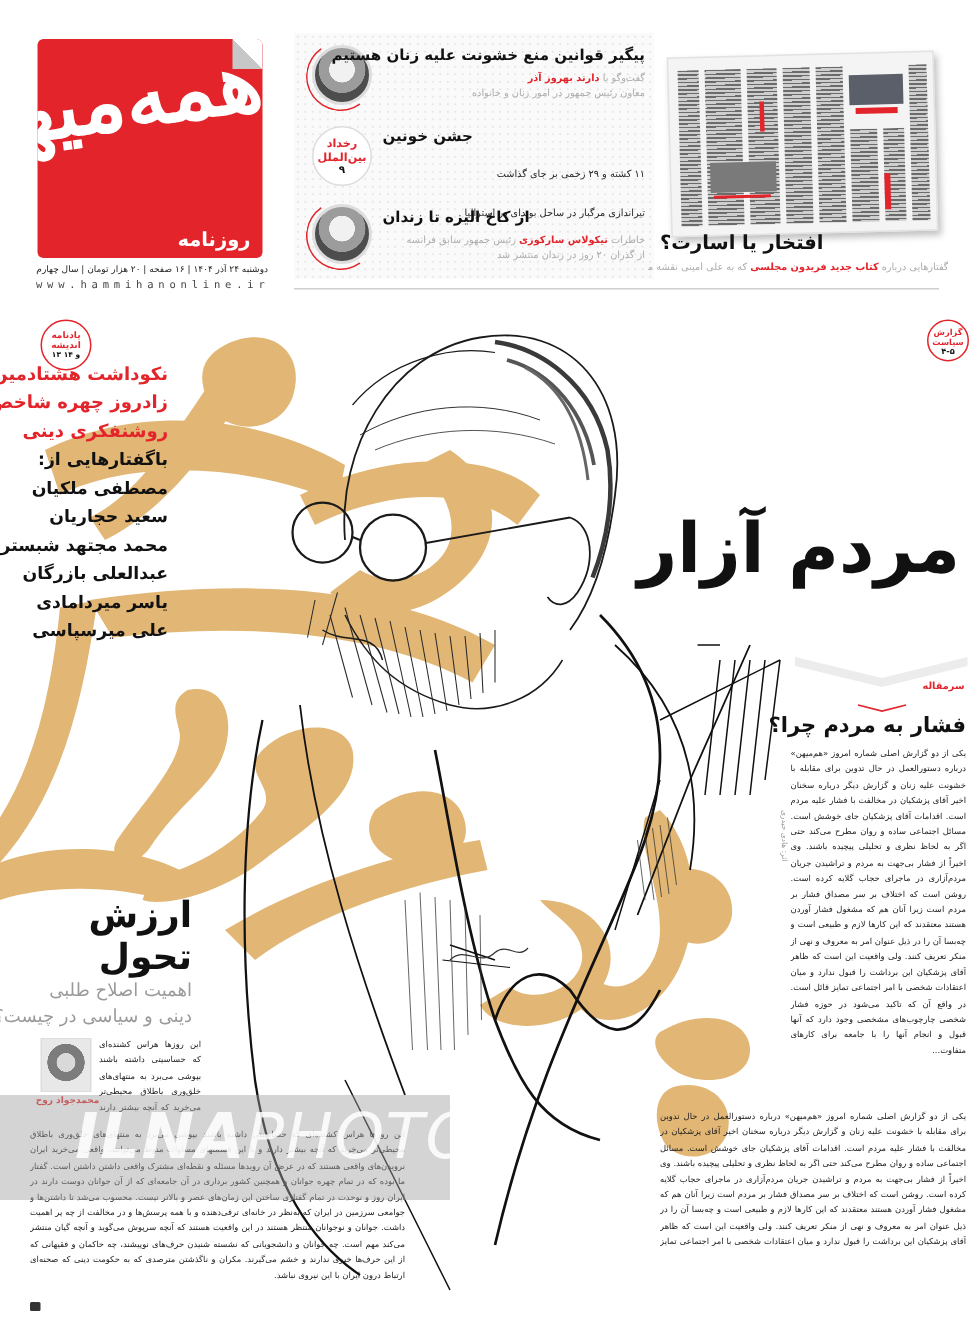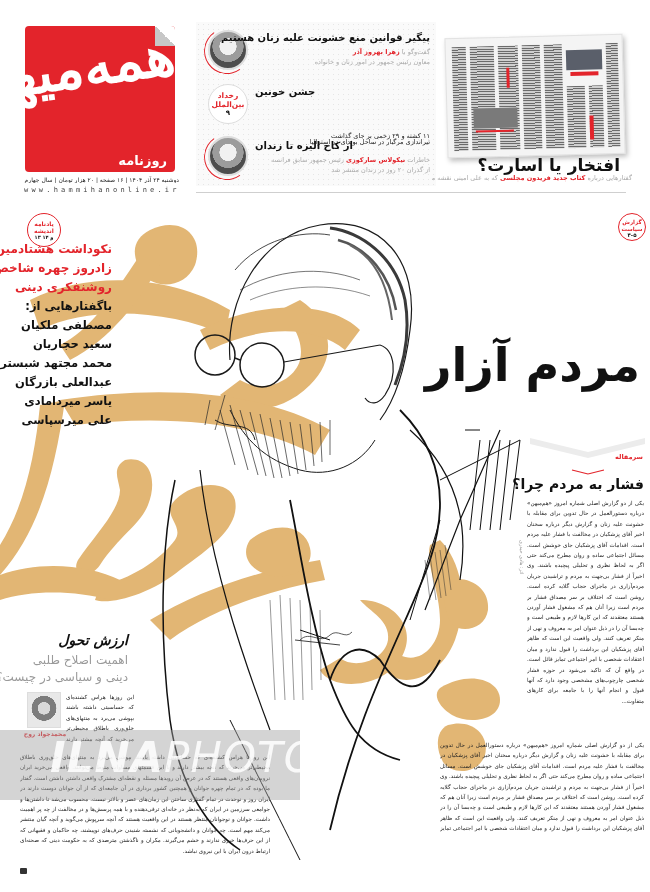--- a/index.html
+++ b/index.html
@@ -24,37 +24,37 @@
   .teaser .t-line { position: absolute; right: 6px; width: 175px; font-size: 6.5px; color: #aaa; direction: rtl; text-align: right; white-space: nowrap; }
   .teaser .t-line .hl { color: #e3242b; font-weight: bold; }
   .teaser .t-dark { color: #222; }
   .badge-int { position: absolute; left: 12px; top: 2px; width: 40px; height: 40px; border-radius: 50%; background: #fff; border: 1px solid #ddd; text-align: center; color: #e3242b; font-weight: bold; font-size: 7.5px; line-height: 9px; padding-top: 6px; }
   .badge-int .num { color: #111; font-size: 7px; }
 
   .spread-card { position: absolute; left: 446px; top: 36px; width: 178px; height: 120px; background: #f4f4f4; border: 1px solid #e2e2e2; box-shadow: 2px 3px 5px rgba(0,0,0,0.25); transform: rotate(-1.5deg); overflow: hidden; }
   .spread-card .col { position: absolute; top: 8px; height: 104px; background: repeating-linear-gradient(#6b6b6b 0 1px, #cfcfcf 1px 2.5px); }
   .spread-card .red { position: absolute; background: #e3242b; }
   .spread-card .photo { position: absolute; background: #5a5f6a; }
-  .spread-title { position: absolute; left: 440px; top: 155px; width: 180px; font-weight: bold; font-size: 17px; direction: rtl; text-align: right; }
+  .spread-title { position: absolute; left: 440px; top: 155px; width: 180px; font-weight: bold; font-size: 13px; direction: rtl; text-align: left; }
   .spread-sub { position: absolute; left: 432px; top: 174px; width: 200px; font-size: 6.5px; color: #aaa; direction: rtl; text-align: right; white-space: nowrap; overflow: hidden; }
   .spread-sub .hl { color: #e3242b; font-weight: bold; }
   .mast-rule { position: absolute; left: 196px; top: 192px; width: 430px; height: 1px; background: #cfcfcf; }
 
   
   .art { position: absolute; left: 0; top: 200px; width: 650px; height: 692px; pointer-events: none; }
 
   
   .cat-badge { position: absolute; border-radius: 50%; background: #fff; border: 1.5px solid #e3242b; color: #e3242b; font-weight: bold; text-align: center; }
   .notes-badge { left: 27px; top: 213px; width: 34px; height: 34px; font-size: 6px; line-height: 7px; padding-top: 6px; }
   .notes-badge .num { color: #111; font-size: 5px; }
   .left-col { position: absolute; left: 6px; top: 240px; width: 106px; direction: rtl; text-align: right; }
   .left-col .red { color: #e3242b; font-weight: bold; font-size: 12px; line-height: 19px; white-space: nowrap; }
   .left-col .blk { color: #111; font-weight: bold; font-size: 11.5px; line-height: 19px; white-space: nowrap; }
 
-  .opinion-title { position: absolute; left: 22px; top: 632px; width: 106px; font-weight: bold; font-size: 14px; direction: rtl; text-align: right; font-style: italic; }
+  .opinion-title { position: absolute; left: 22px; top: 596px; width: 106px; font-weight: bold; font-size: 24px; direction: rtl; text-align: right; }
   .opinion-sub { position: absolute; left: 8px; top: 652px; width: 120px; font-size: 12px; color: #9a9a9a; direction: rtl; text-align: right; line-height: 17px; white-space: nowrap; }
   .author-photo { position: absolute; left: 27px; top: 692px; width: 34px; height: 36px; background: radial-gradient(circle at 50% 45%, #d9d9d9 0 25%, #7c7c7c 26% 50%, #e8e8e8 51%); border: 1px solid #ddd; }
   .author-name { position: absolute; left: 20px; top: 730px; width: 50px; font-size: 6px; color: #e3242b; font-weight: bold; direction: rtl; text-align: center; white-space: nowrap; }
   .body-text { position: absolute; font-size: 5.6px; line-height: 10.4px; color: #222; direction: rtl; text-align: justify; overflow: hidden; }
   .end-mark { position: absolute; left: 20px; top: 868px; width: 7px; height: 6px; background: #333; border-radius: 1px; }
 
   
   .report-badge { left: 618px; top: 213px; width: 28px; height: 28px; font-size: 5.5px; line-height: 6.5px; padding-top: 5px; }
   .report-badge .num { color: #111; font-size: 5.5px; }
   .kicker { position: absolute; left: 400px; top: 208px; width: 212px; font-weight: bold; font-size: 13.5px; line-height: 20px; direction: rtl; text-align: right; white-space: nowrap; }
@@ -84,33 +84,33 @@
   <div class="issue-line">دوشنبه ۲۴ آذر ۱۴۰۴ | ۱۶ صفحه | ۲۰ هزار تومان | سال چهارم | شماره ۹۵۷</div>
   <div class="site-url">www.hammihanonline.ir</div>
 
   <div class="teaser-box">
     <div class="teaser" style="top:6px;">
       <div class="arc"></div>
       <div class="avatar"></div>
       <div class="t-title">پیگیر قوانین منع خشونت علیه زنان هستیم</div>
       <div class="t-line" style="top:20px;">
         <span>گفت‌وگو با</span>
-        <span class="hl">زهرا بهروز آذر</span>
+        <span class="hl">دارند بهروز آذر</span>
       </div>
       <div class="t-line" style="top:30px;">معاون رئیس جمهور در امور زنان و خانواده</div>
     </div>
 
     <div class="teaser" style="top:60px;">
       <div class="badge-int">
         <div>رخداد بین‌الملل</div>
         <div class="num">۹</div>
       </div>
       <div class="t-title">جشن خونین</div>
       <div class="t-line t-dark" style="top:20px;margin-top:36px;">تیراندازی مرگبار در ساحل بوندای در استرالیا</div>
-      <div class="t-line t-dark" style="top:30px;margin-top:20px;">۱۱ کشته و ۲۹ زخمی بر جای گذاشت</div>
+      <div class="t-line t-dark" style="top:30px;">۱۱ کشته و ۲۹ زخمی بر جای گذاشت</div>
     </div>
 
     <div class="teaser" style="top:112px;">
       <div class="arc"></div>
       <div class="avatar"></div>
       <div class="t-title" style="top:6px;">از کاخ الیزه تا زندان</div>
       <div class="t-line" style="top:22px;">
         <span>خاطرات</span>
         <span class="hl">نیکولاس سارکوزی</span>
         <span>رئیس جمهور سابق فرانسه</span>

